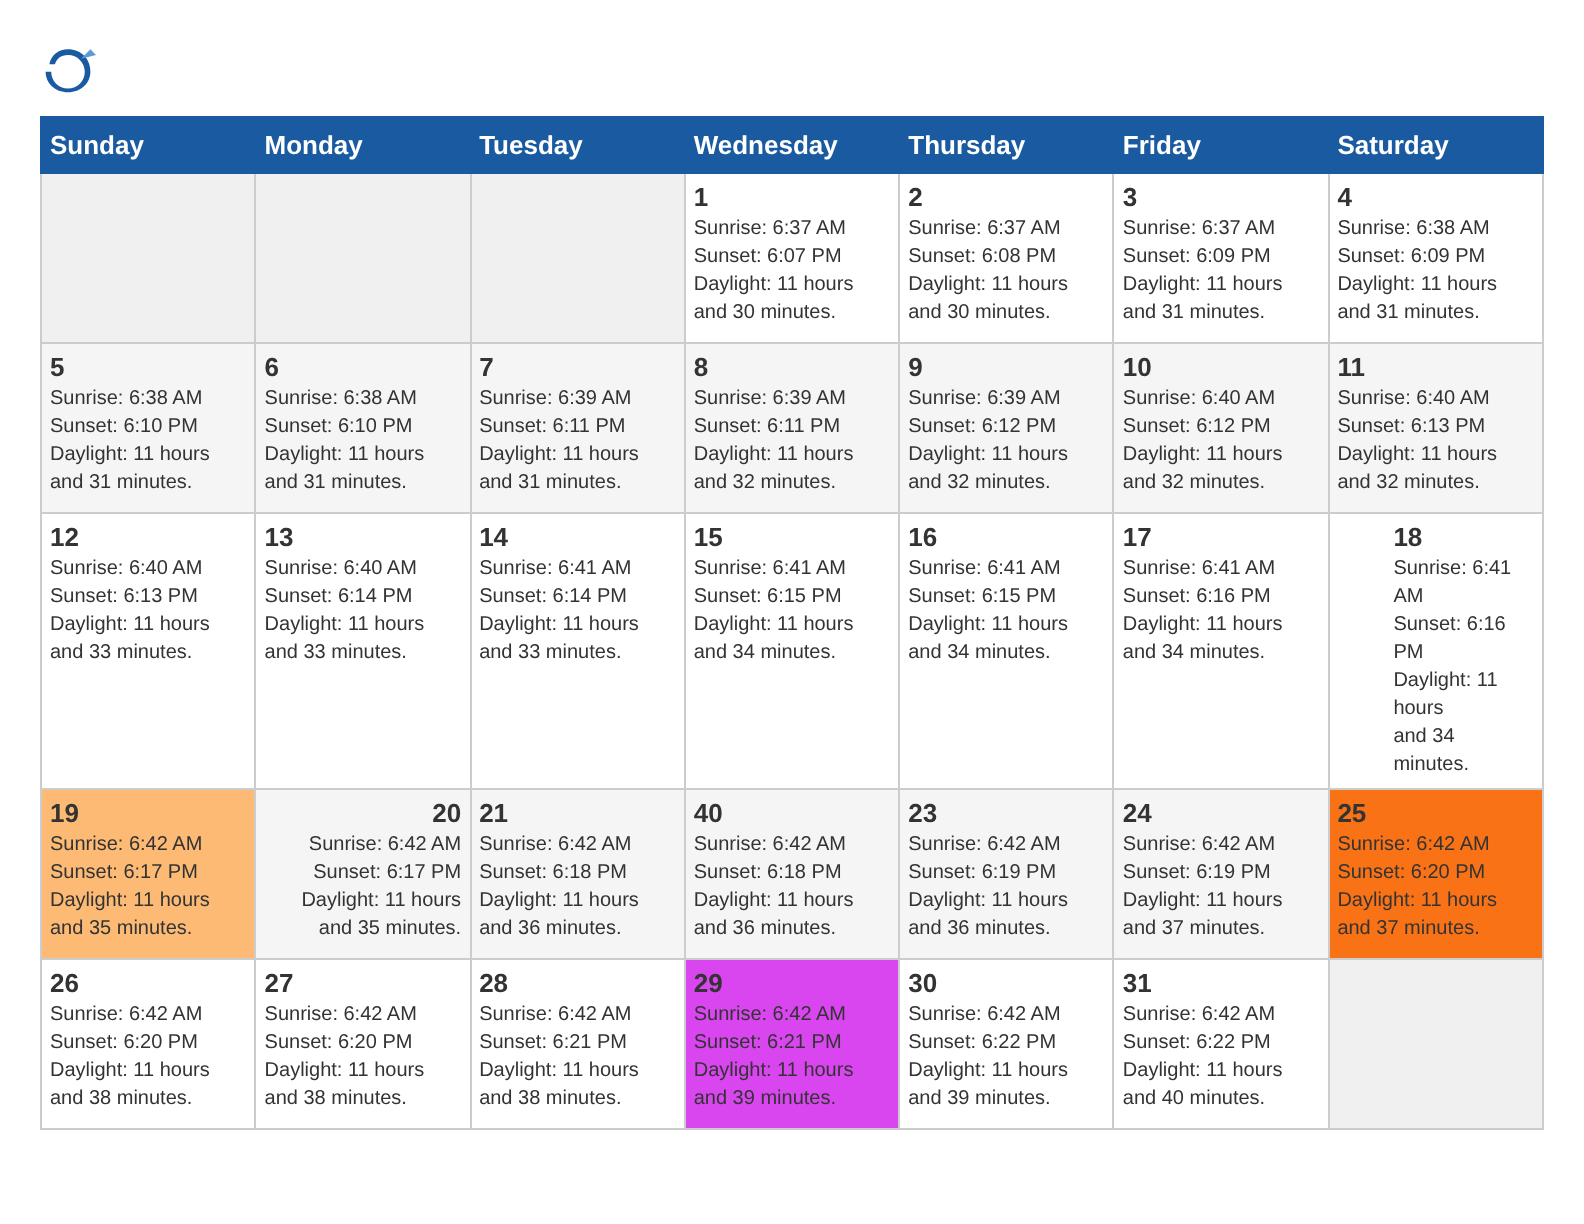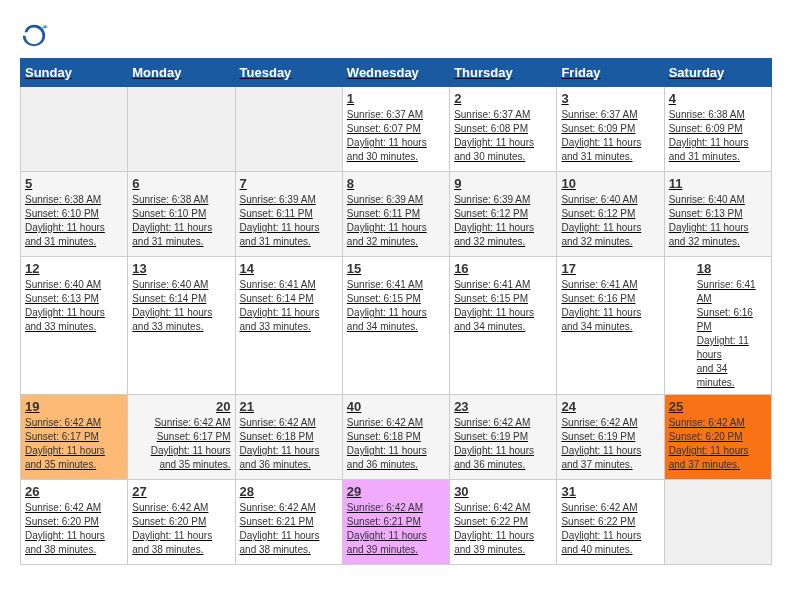--- a/index.html
+++ b/index.html
@@ -44,21 +44,20 @@
       color: #333;
     }
     .calendar-subtitle {
       font-size: 16px;
       color: #555;
     }
     table {
       width: 100%;
       border-collapse: collapse;
       table-layout: fixed;
-      text-decoration: underline;
     }
     thead tr th {
       background-color: #1a5aa0;
       color: #fff;
       padding: 6px 4px;
       font-size: 13px;
       font-weight: bold;
       text-align: left;
       border: 1px solid #1a5aa0;
     }
@@ -326,21 +325,21 @@
 Daylight: 11 hours
 and 38 minutes.</div>
         </td>
         <td style="background: rgb(255, 255, 255);">
           <span class="day-number">28</span>
           <div class="day-info" style="white-space: pre-line;">Sunrise: 6:42 AM
 Sunset: 6:21 PM
 Daylight: 11 hours
 and 38 minutes.</div>
         </td>
-        <td style="background: #f0abfc;">
+        <td style="background: #d946ef;">
           <span class="day-number">29</span>
           <div class="day-info" style="white-space: pre-line;">Sunrise: 6:42 AM
 Sunset: 6:21 PM
 Daylight: 11 hours
 and 39 minutes.</div>
         </td>
         <td style="background: rgb(255, 255, 255);">
           <span class="day-number">30</span>
           <div class="day-info" style="white-space: pre-line;">Sunrise: 6:42 AM
 Sunset: 6:22 PM

